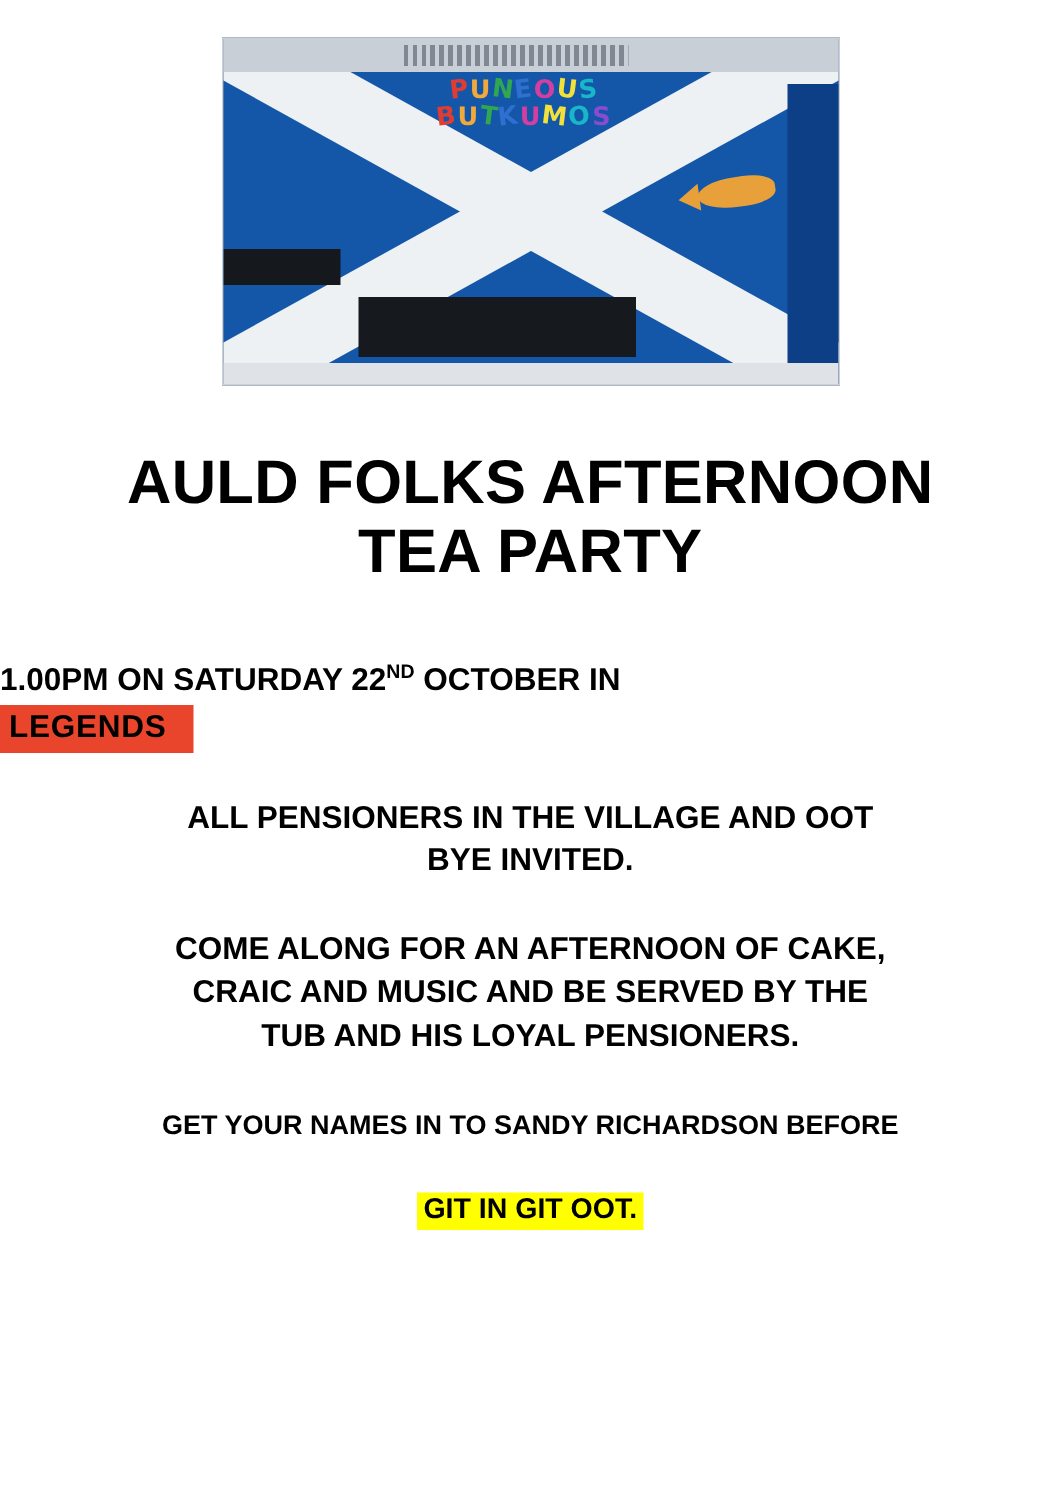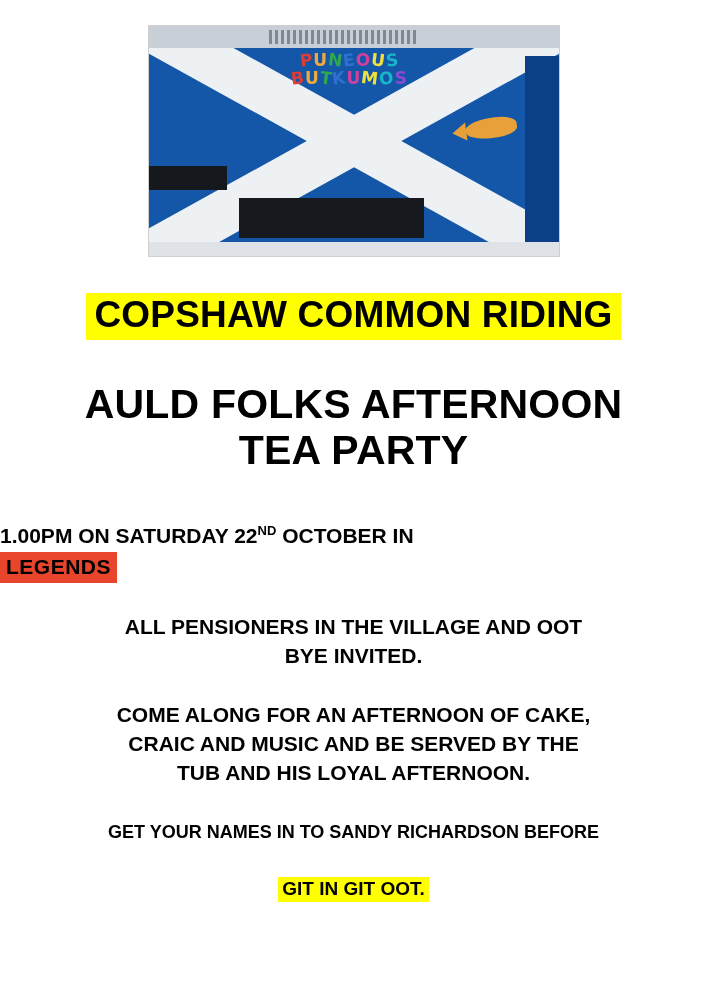--- a/index.html
+++ b/index.html
@@ -147,21 +147,21 @@
     margin-top: 48px;
     line-height: 1.35;
   }
   .when sup {
     font-size: 13px;
     vertical-align: super;
   }
   .venue {
     display: inline-block;
     background: #e8452c;
-    padding: 1px 6px 2px 6px;
+    padding: 1px 18px 2px 6px;
     margin-top: 2px;
     font-size: 21px;
     font-weight: bold;
     letter-spacing: .5px;
   }
   .para {
     text-align: center;
     font-size: 21px;
     font-weight: bold;
     line-height: 1.38;
@@ -201,23 +201,20 @@
       <div class="dark-block-b"></div>
       <div class="photo-top-strip"></div>
       <div class="photo-bottom-strip"></div>
       <div class="letters">
         <div><span style="color: rgb(224, 60, 49); transform: rotate(-7deg);">P</span><span style="color: rgb(242, 169, 59); transform: rotate(0deg);">U</span><span style="color: rgb(47, 168, 79); transform: rotate(7deg);">N</span><span style="color: rgb(47, 111, 208); transform: rotate(-7deg);">E</span><span style="color: rgb(211, 62, 160); transform: rotate(0deg);">O</span><span style="color: rgb(242, 225, 59); transform: rotate(7deg);">U</span><span style="color: rgb(24, 182, 201); transform: rotate(-7deg);">S</span></div>
         <div><span style="color: rgb(224, 60, 49); transform: rotate(-7deg);">B</span><span style="color: rgb(242, 169, 59); transform: rotate(0deg);">U</span><span style="color: rgb(47, 168, 79); transform: rotate(7deg);">T</span><span style="color: rgb(47, 111, 208); transform: rotate(-7deg);">K</span><span style="color: rgb(211, 62, 160); transform: rotate(0deg);">U</span><span style="color: rgb(242, 225, 59); transform: rotate(7deg);">M</span><span style="color: rgb(24, 182, 201); transform: rotate(-7deg);">O</span><span style="color: rgb(138, 75, 211); transform: rotate(0deg);">S</span></div>
       </div>
     </div>
   </div>
 
-  <div class="row-title">
-    <span class="hl-title">COPSHAW COMMON RIDING</span>
-  </div>
 
   <div class="headline">
     <div>AULD FOLKS AFTERNOON</div>
     <div>TEA PARTY</div>
   </div>
 
   <div class="when">
     <div>
       <span>1.00PM ON SATURDAY 22</span><sup>ND</sup><span> OCTOBER IN</span>
     </div>
@@ -225,21 +222,21 @@
   </div>
 
   <div class="para">
     <div>ALL PENSIONERS IN THE VILLAGE AND OOT</div>
     <div>BYE INVITED.</div>
   </div>
 
   <div class="para">
     <div>COME ALONG FOR AN AFTERNOON OF CAKE,</div>
     <div>CRAIC AND MUSIC AND BE SERVED BY THE</div>
-    <div>TUB AND HIS LOYAL AFTERNOON.</div>
+    <div>TUB AND HIS LOYAL PENSIONERS.</div>
   </div>
 
   <div class="para small">
     <div>GET YOUR NAMES IN TO SANDY RICHARDSON BEFORE</div>
   </div>
 
   <div class="closing">
     <span class="hl-closing">GIT IN GIT OOT.</span>
   </div>
 

